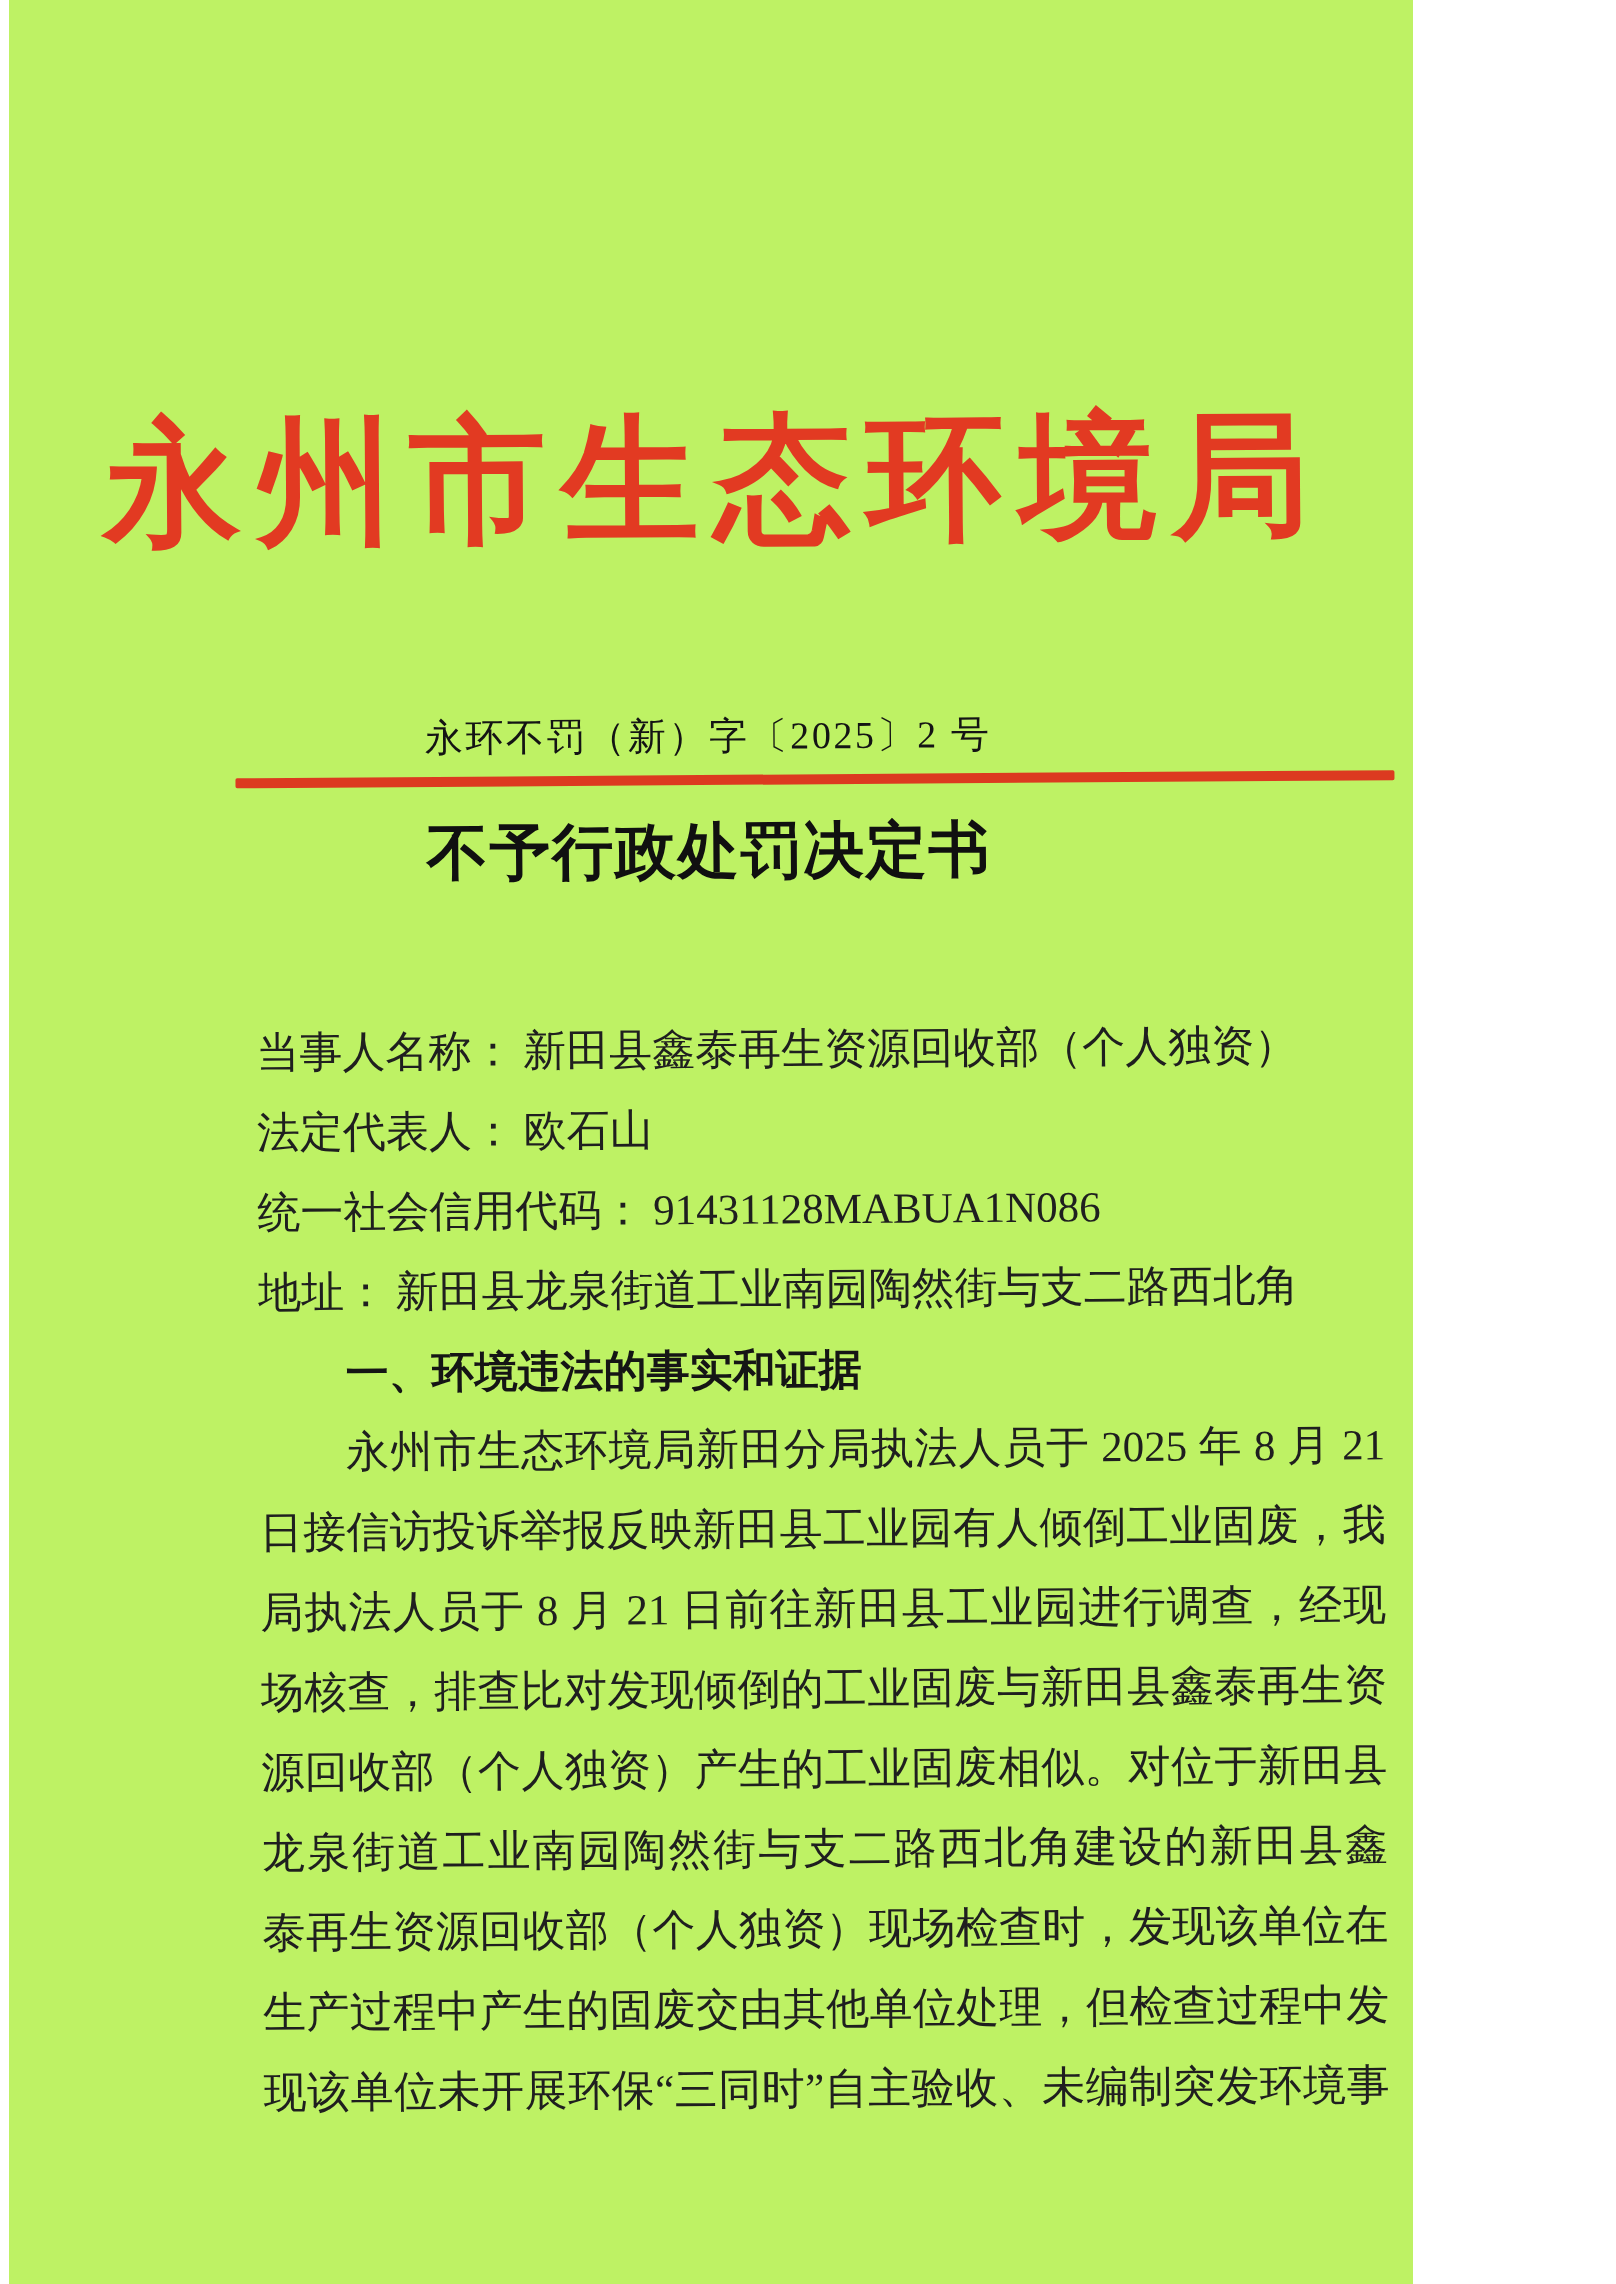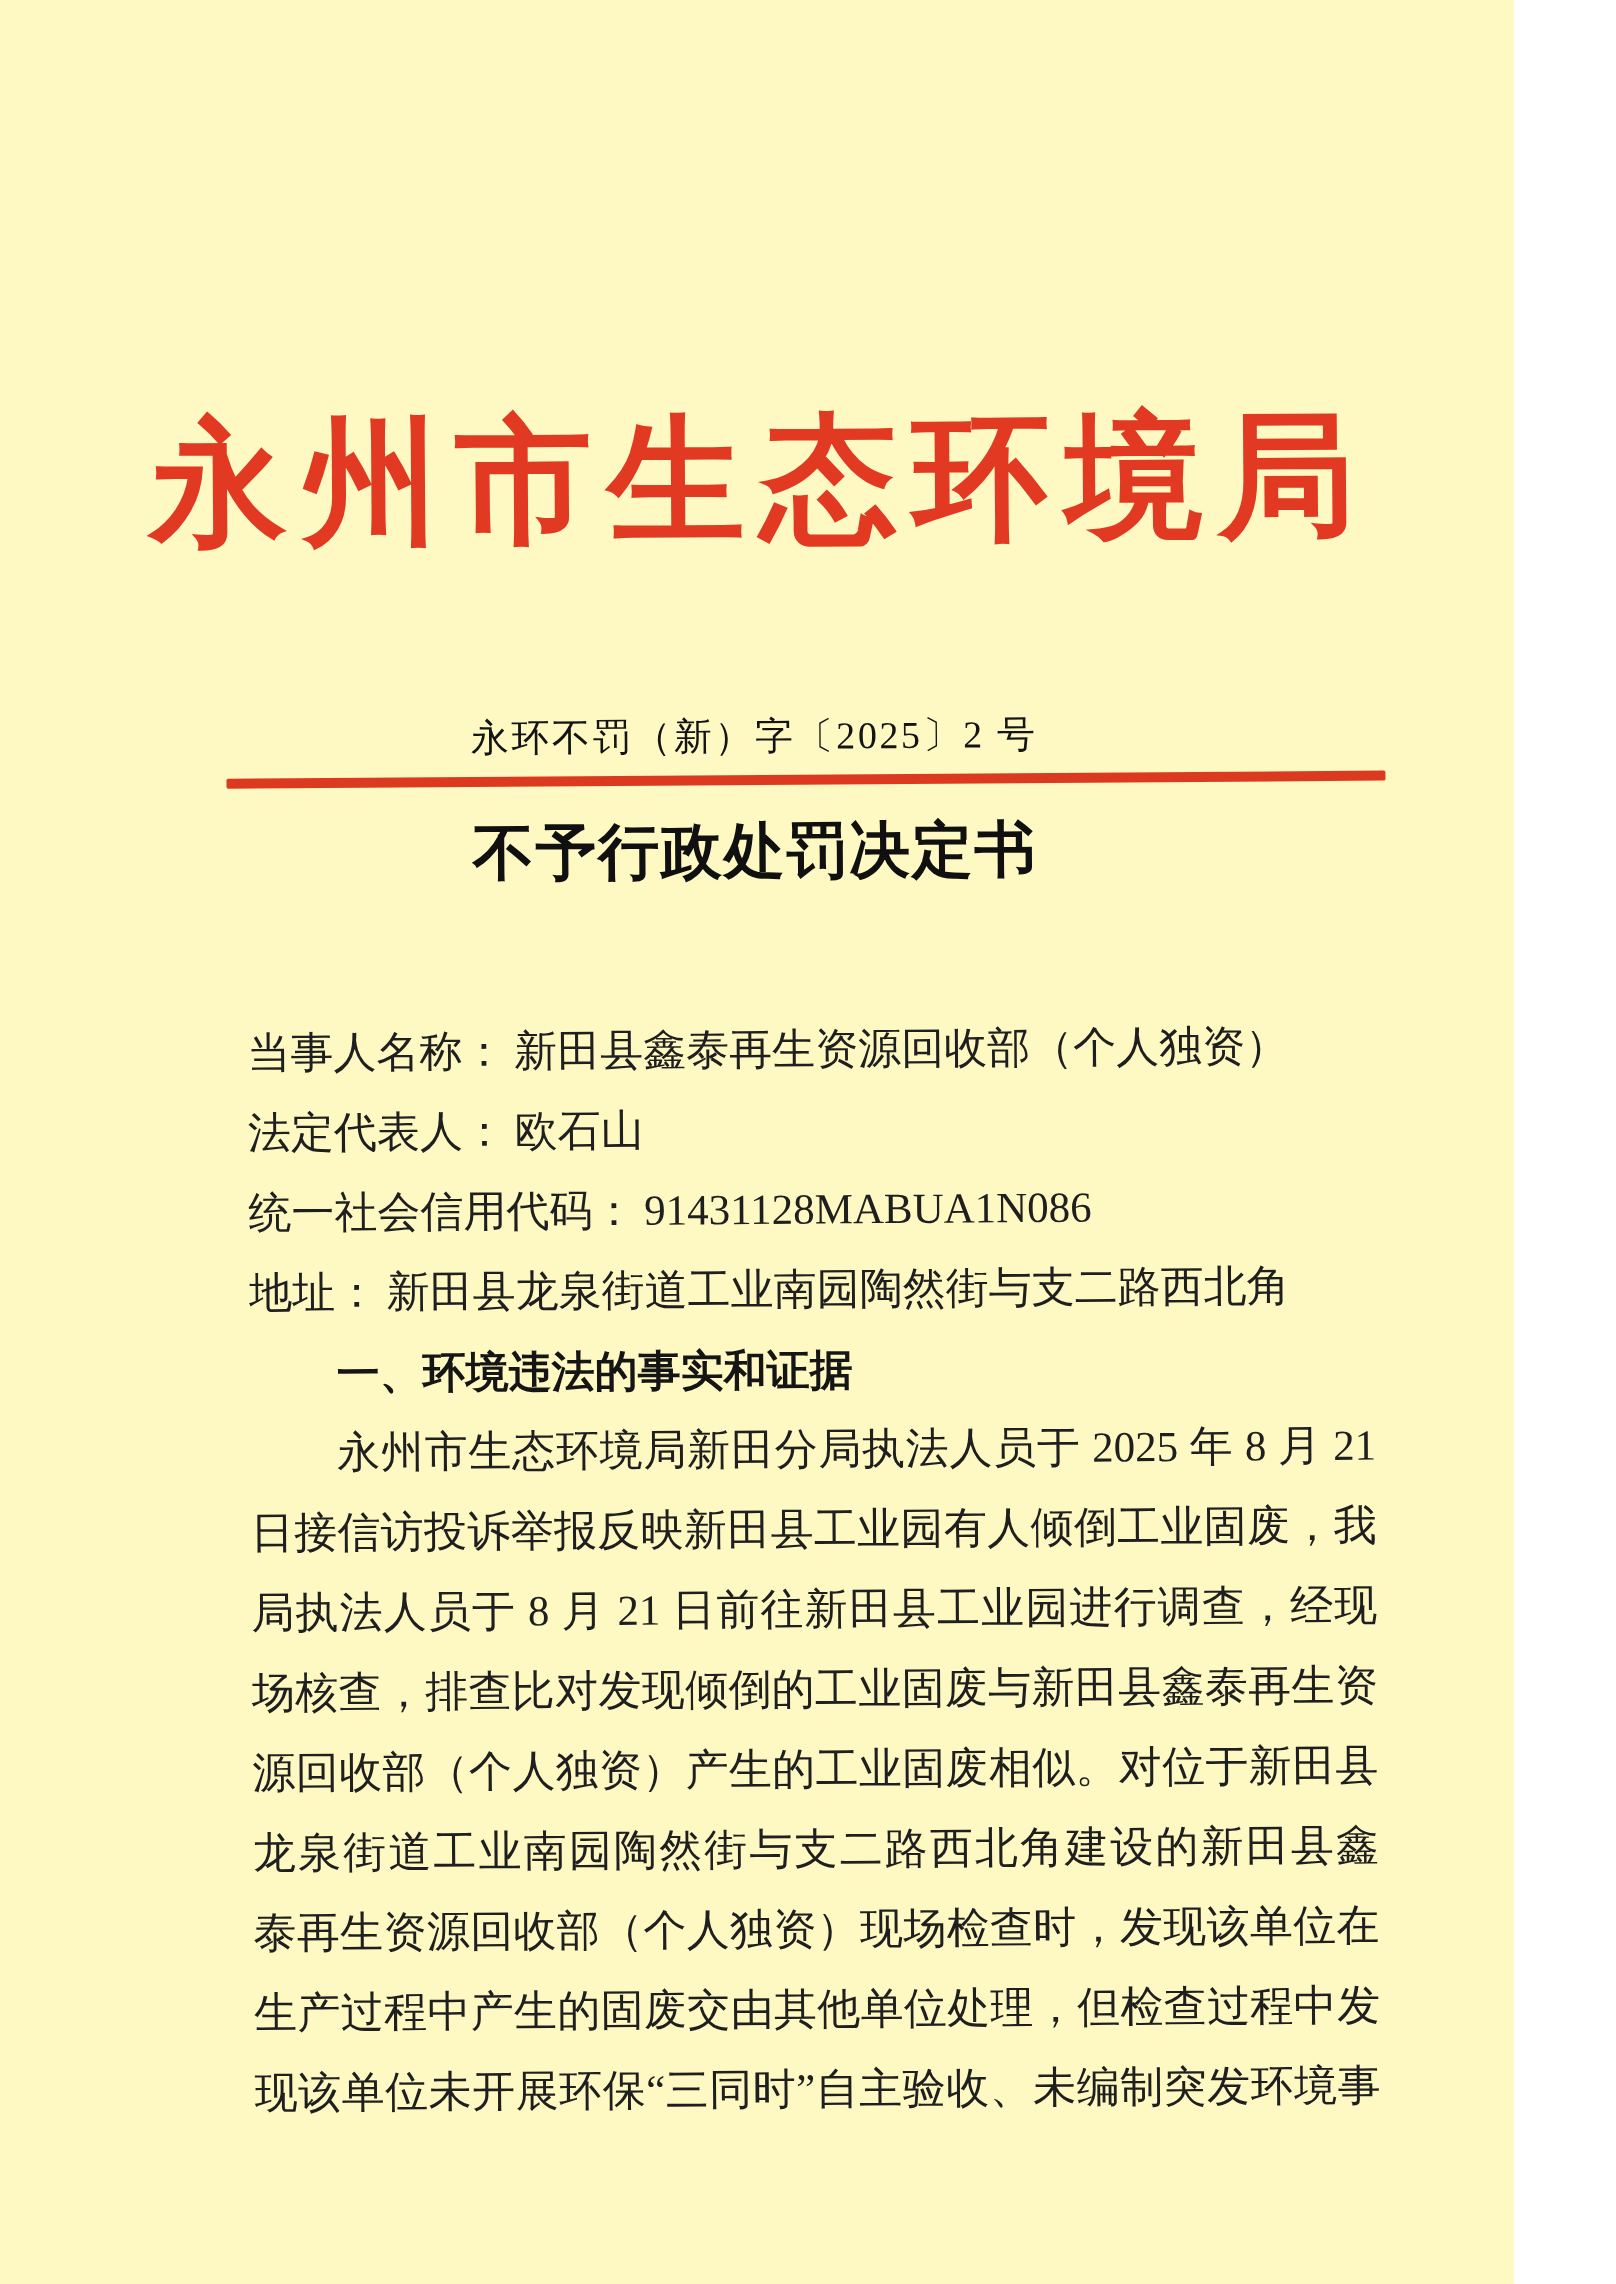--- a/index.html
+++ b/index.html
@@ -5,23 +5,24 @@
   html, body { margin: 0; padding: 0; }
   body {
     width: 1617px; height: 2284px;
     background: #ffffff;
     font-family: "Liberation Serif", "DejaVu Serif", serif;
     color: #1f1f1f;
     overflow: hidden;
   }
   .page {
     position: relative;
-    width: 1514px; height: 2284px;
-    background: #fef9c3;
+    width: 1404px; height: 2284px;
+    background: #bef264;
     overflow: hidden;
+    margin-left: 9px;
   }
   
   .tilt {
     position: absolute; inset: 0;
     transform: rotate(-0.4deg);
   }
   .agency {
     position: absolute; top: 389px; left: 0; width: 100%;
     text-align: center;
     color: #e23a22;

